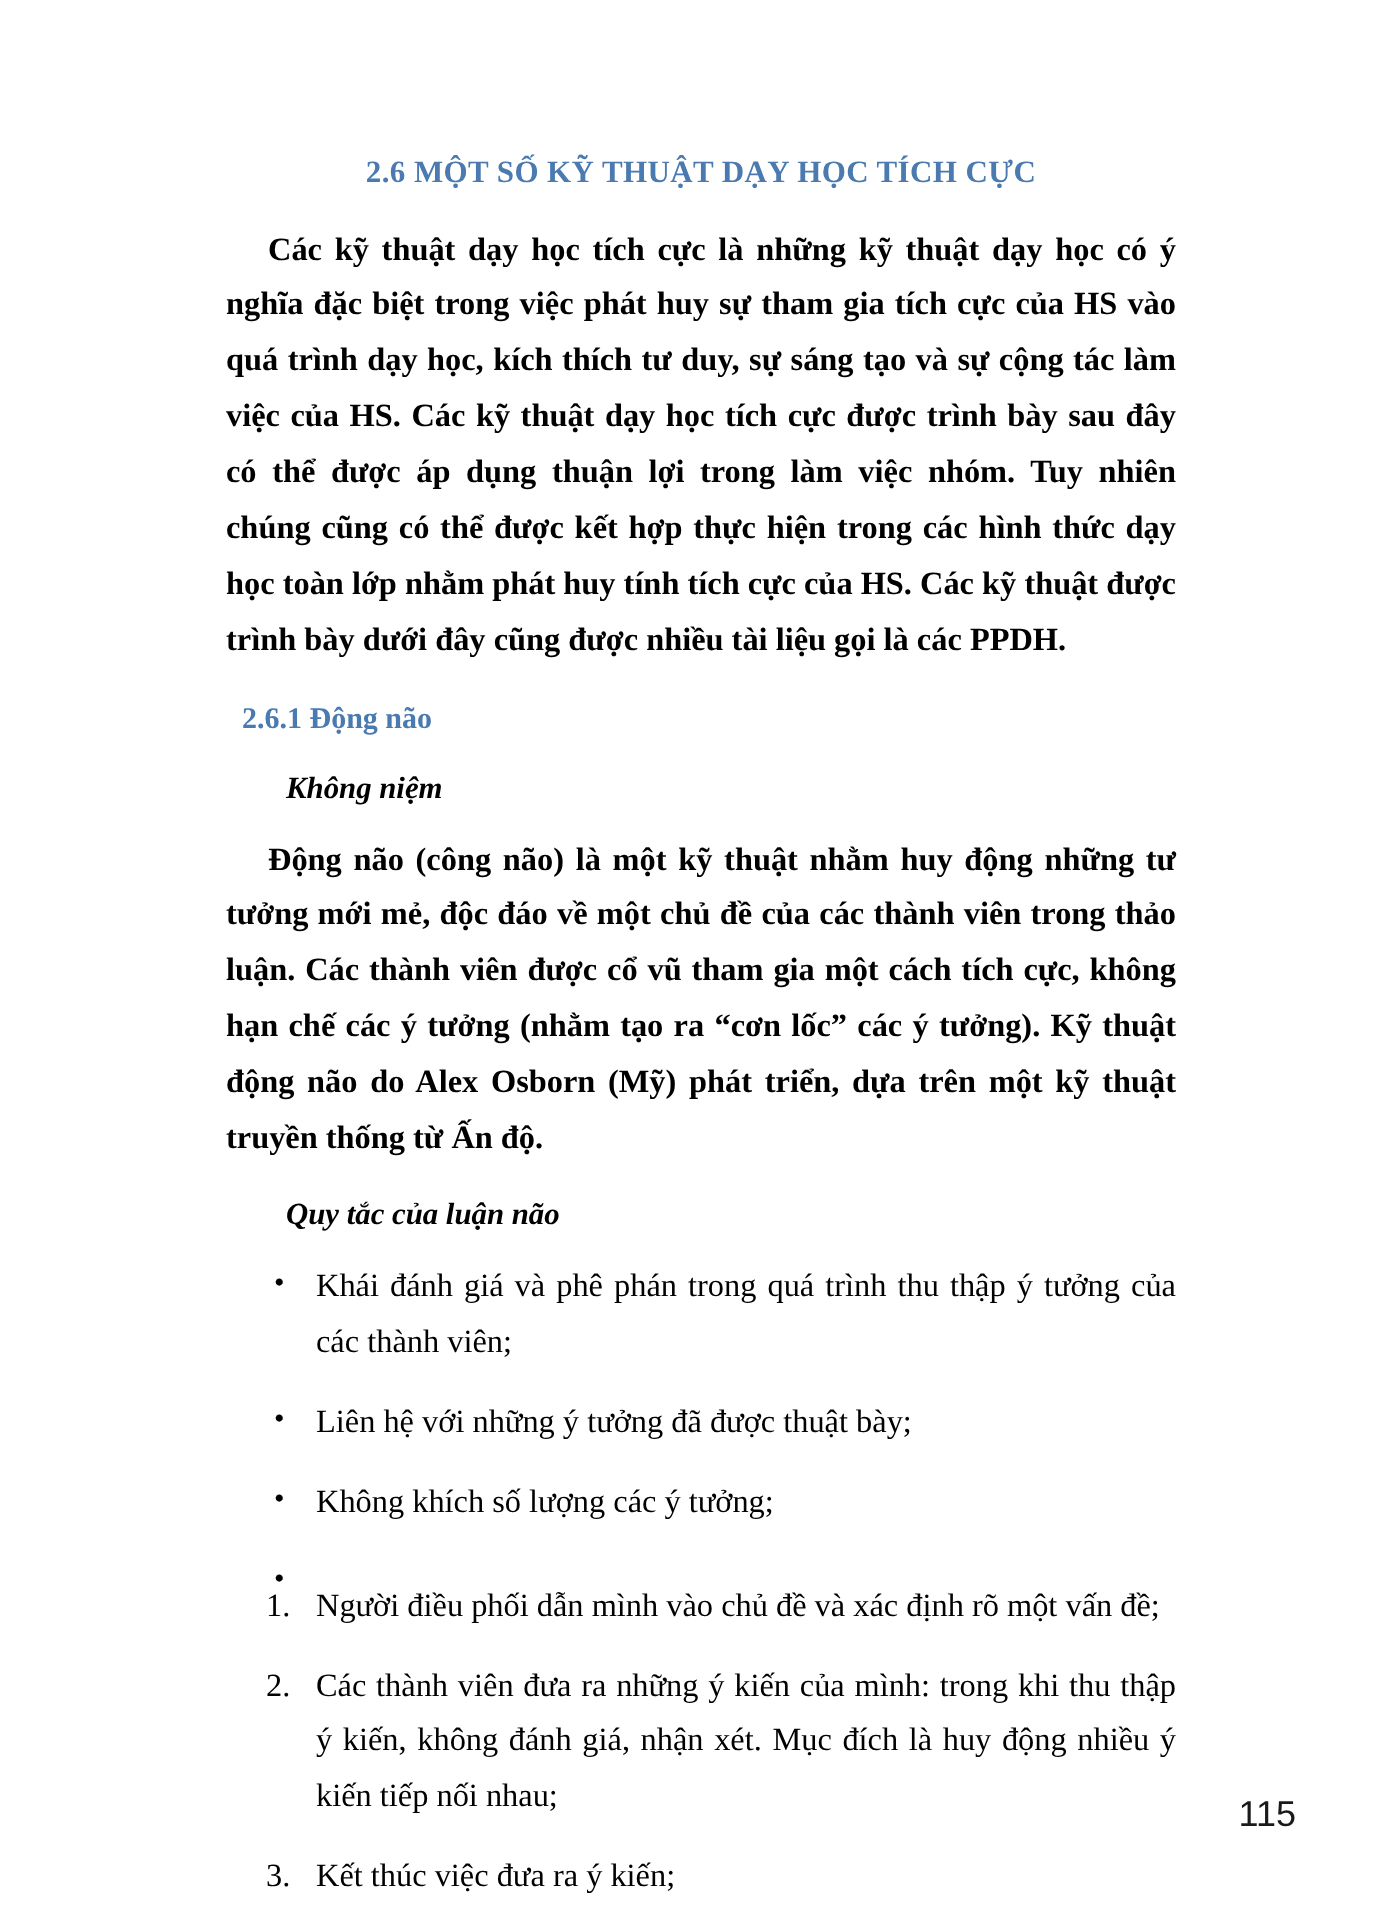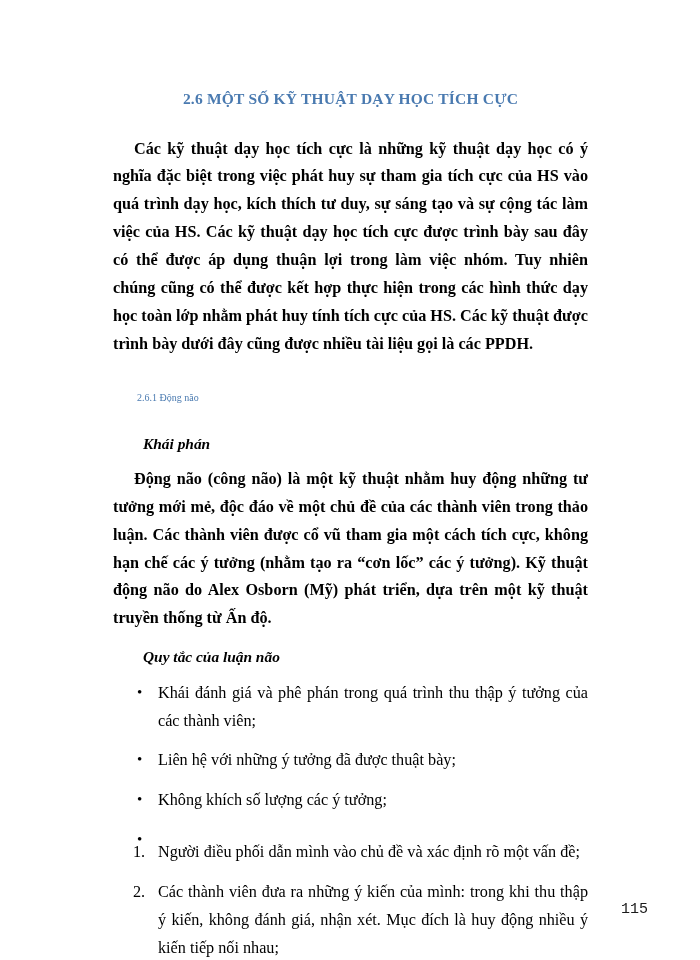--- a/index.html
+++ b/index.html
@@ -23,44 +23,44 @@
     width: 475px;
   }
 
   
   .section-title {
     color: #4a7ab0;
     font-weight: bold;
     font-size: 15.5px;
     letter-spacing: 0.2px;
     text-align: center;
-    margin: 16px;
+    margin: 4px;
     padding-top: 74px;
     line-height: 1.2;
   }
 
   
   .para {
     font-size: 16.2px;
     line-height: 1.72;
     text-align: justify;
     text-justify: inter-word;
     margin: 0;
     padding-top: 11px;
     text-indent: 21px;
     hyphens: none;
     font-weight: bold;
   }
 
   
   .subsection-title {
     color: #4a7ab0;
-    font-weight: normal;
-    font-size: 10px;
-    margin: 16px;
+    font-weight: bold;
+    font-size: 15px;
+    margin: 0;
     padding-top: 17px;
     padding-left: 8px;
     line-height: 1.3;
   }
 
   
   .run-head {
     font-weight: bold;
     font-style: italic;
     font-size: 15.4px;
@@ -101,39 +101,39 @@
   }
   .list-item.last-line {
     text-align: left;
   }
 
   
   .page-number {
     position: absolute;
     right: 52px;
     bottom: 42px;
-    font-size: 15px;
+    font-size: 18px;
     color: #1a1a1a;
-    font-family: Liberation Mono, monospace;
+    font-family: Liberation Sans, sans-serif;
     margin-left: 32px;
   }
 </style>
 </head>
 <body>
 
 <div class="page">
   <div class="content">
 
     <h1 class="section-title">2.6 MỘT SỐ KỸ THUẬT DẠY HỌC TÍCH CỰC</h1>
 
     <p class="para">Các kỹ thuật dạy học tích cực là những kỹ thuật dạy học có ý nghĩa đặc biệt trong việc phát huy sự tham gia tích cực của HS vào quá trình dạy học, kích thích tư duy, sự sáng tạo và sự cộng tác làm việc của HS. Các kỹ thuật dạy học tích cực được trình bày sau đây có thể được áp dụng thuận lợi trong làm việc nhóm. Tuy nhiên chúng cũng có thể được kết hợp thực hiện trong các hình thức dạy học toàn lớp nhằm phát huy tính tích cực của HS. Các kỹ thuật được trình bày dưới đây cũng được nhiều tài liệu gọi là các PPDH.</p>
 
     <h2 class="subsection-title">2.6.1 Động não</h2>
 
-    <h3 class="run-head">Khái phán</h3>
+    <h3 class="run-head">Không niệm</h3>
 
     <p class="para">Động não (công não) là một kỹ thuật nhằm huy động những tư tưởng mới mẻ, độc đáo về một chủ đề của các thành viên trong thảo luận. Các thành viên được cổ vũ tham gia một cách tích cực, không hạn chế các ý tưởng (nhằm tạo ra “cơn lốc” các ý tưởng). Kỹ thuật động não do Alex Osborn (Mỹ) phát triển, dựa trên một kỹ thuật truyền thống từ Ấn độ.</p>
 
     <h3 class="run-head">Quy tắc của luận não</h3>
 
     <ul class="list">
       <li class="list-item bullet">
         <span class="marker">•</span>
         <span>Khái đánh giá và phê phán trong quá trình thu thập ý tưởng của các thành viên;</span>
       </li>

